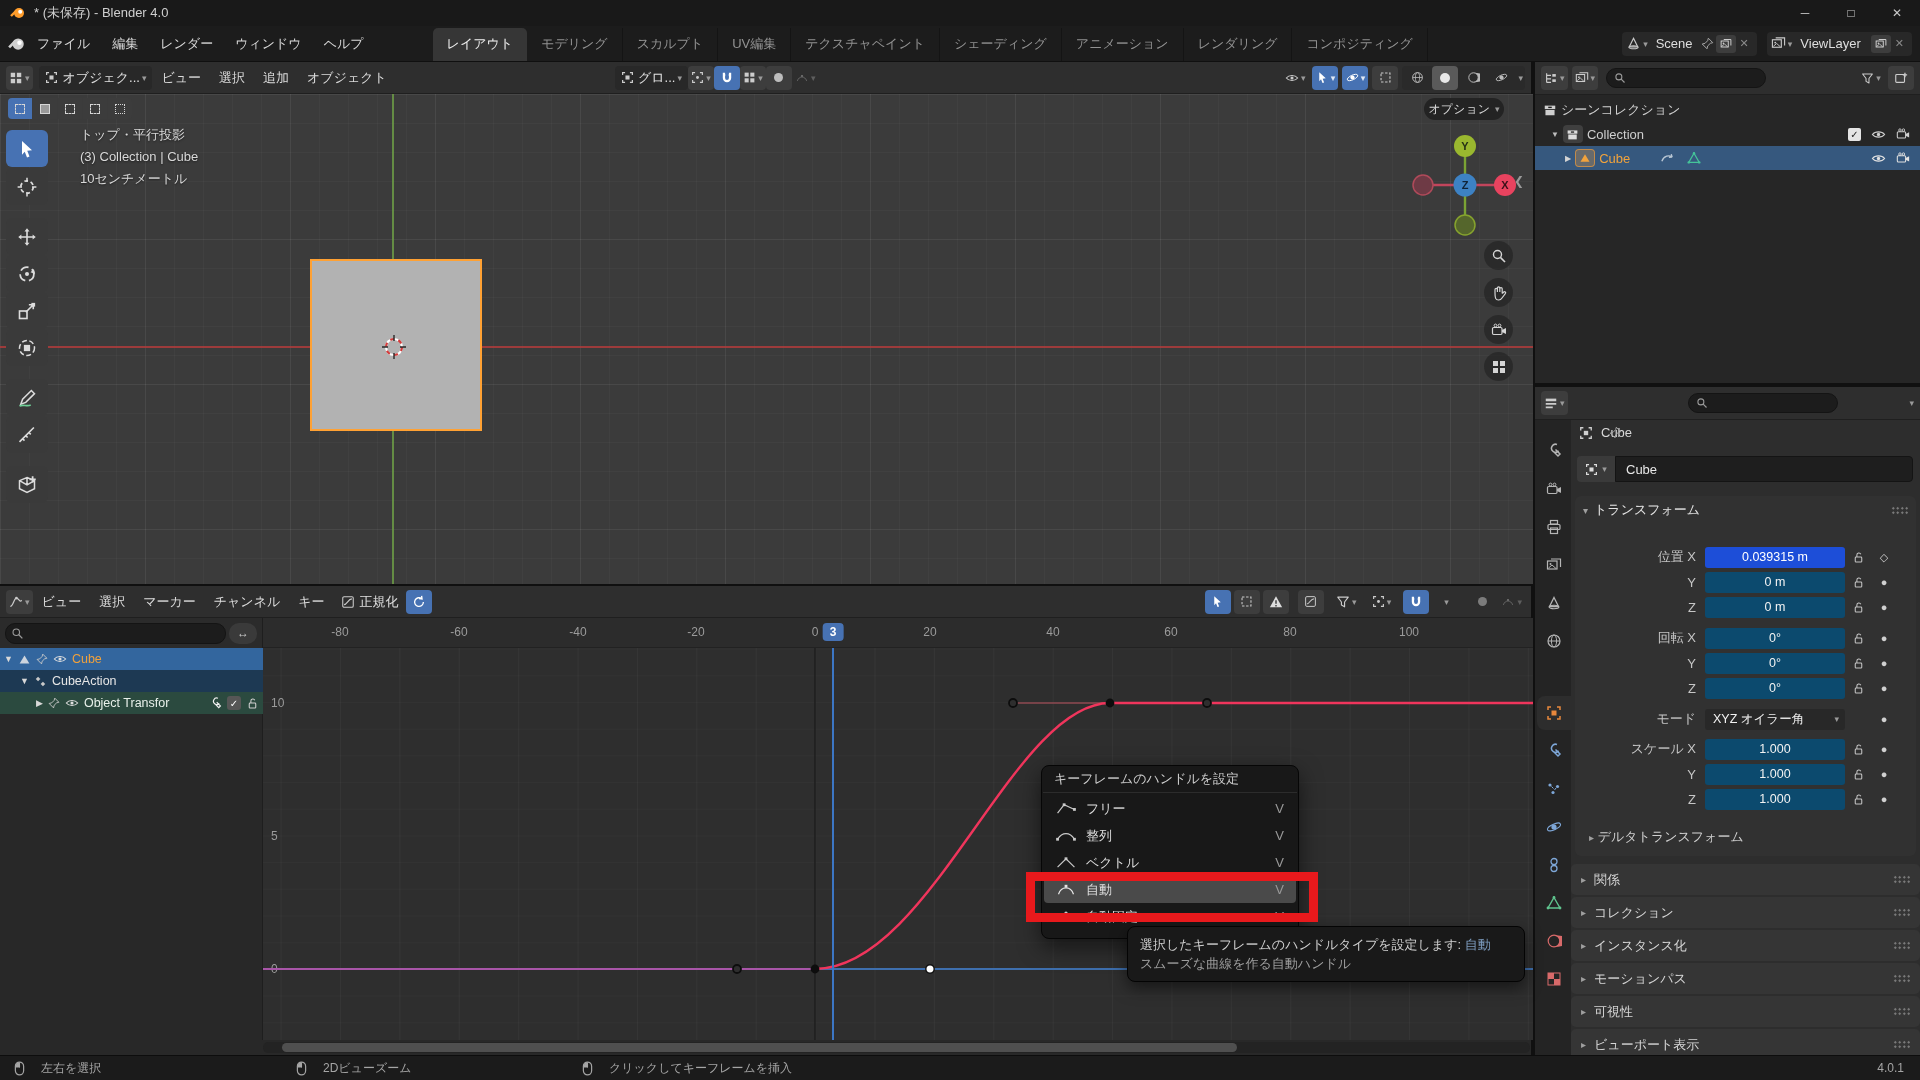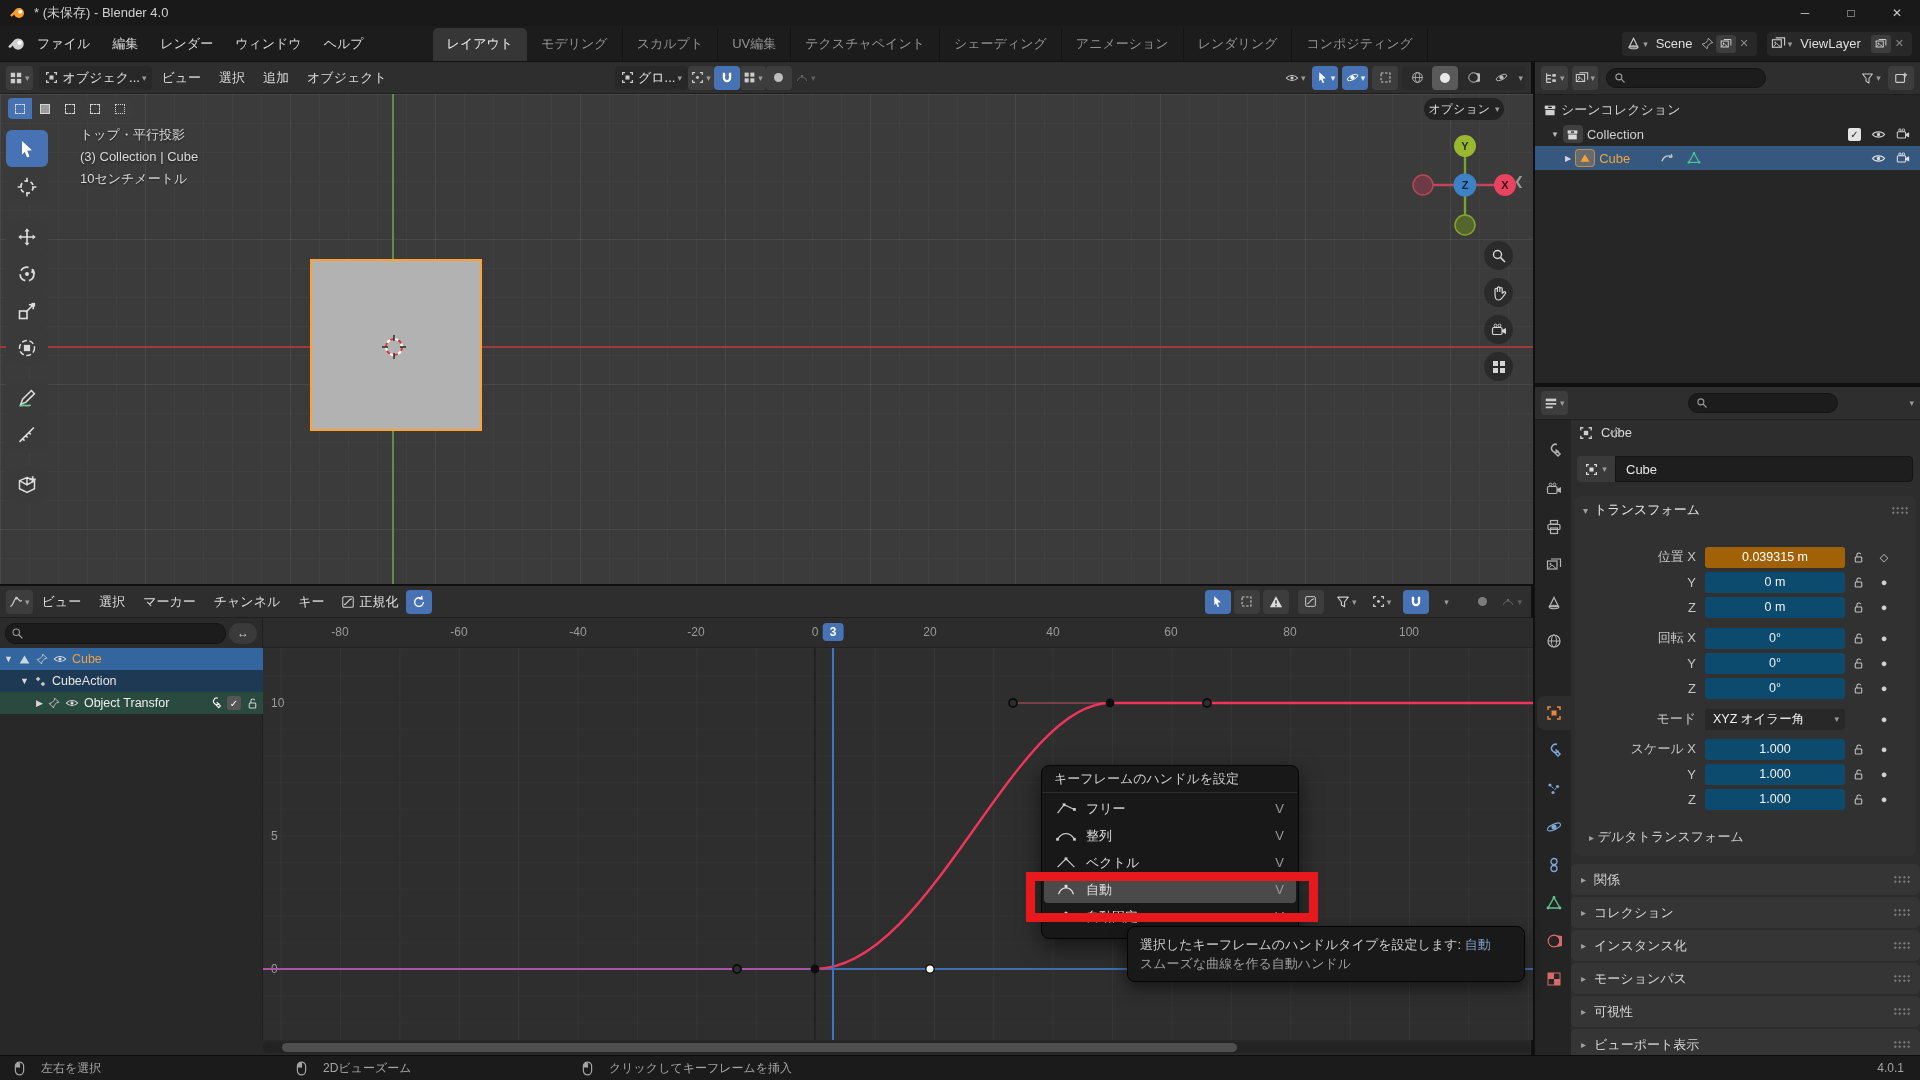--- a/index.html
+++ b/index.html
@@ -96,21 +96,21 @@
   .p-main { position:absolute; left:36px; top:33px; width:349px; height:635px; }
   .p-crumb { position:absolute; left:8px; top:5px; display:flex; align-items:center; gap:8px; color:#d8d8d8; }
   .p-name { position:absolute; left:6px; top:36px; width:336px; height:26px; display:flex; }
   .p-name .chip { width:38px; background:#3a3a3a; border-radius:4px 0 0 4px; display:flex; align-items:center; justify-content:center; gap:2px; }
   .p-name .fld { flex:1; background:#1e1e1e; border-radius:0 4px 4px 0; color:#e8e8e8; display:flex; align-items:center; padding-left:10px; border:1px solid #141414; }
   .p-panel { position:absolute; left:4px; top:76px; width:341px; height:360px; background:#313131; border-radius:6px; }
   .p-panel-h { display:flex; align-items:center; height:28px; padding:0 8px; color:#e4e4e4; gap:6px; }
   .p-row { position:absolute; left:0; width:100%; height:22px; display:flex; align-items:center; }
   .p-row .lab { width:130px; text-align:right; color:#c6c6c6; padding-right:9px; font-size:13px; }
   .p-row .fld { width:140px; height:21px; background:#0c4a6e; border-radius:3px; color:#f2f2f2; text-align:center; font-size:12.5px; line-height:21px; }
-  .p-row .fld.green { background:#a16207; color:#fff; }
+  .p-row .fld.green { background:#1d4ed8; color:#fff; }
   .p-row .fld.drop { background:#282828; text-align:left; padding-left:8px; display:flex; align-items:center; justify-content:space-between; padding-right:6px; }
   .p-row .lock { width:26px; display:flex; justify-content:center; }
   .p-row .dec { width:26px; text-align:center; color:#d0d0d0; font-size:11px; }
   .p-sub { position:absolute; left:14px; color:#d0d0d0; }
   .p-sec { position:absolute; left:0; width:100%; height:31px; background:#353535; border-radius:5px; display:flex; align-items:center; padding:0 10px; color:#d6d6d6; gap:8px; }
   .dots8 { width:17px; height:9px; background-image:radial-gradient(#808080 1.1px, transparent 1.2px); background-size:4.5px 4.5px; margin-left:auto; }
   .carat { color:#9f9f9f; font-size:10px; }
 
   
   .statusbar { left:0; top:1055px; width:1920px; height:25px; background:#1b1b1b; border-top:1px solid #0d0d0d; display:flex; align-items:center; color:#a5a5a5; font-size:12px; }

